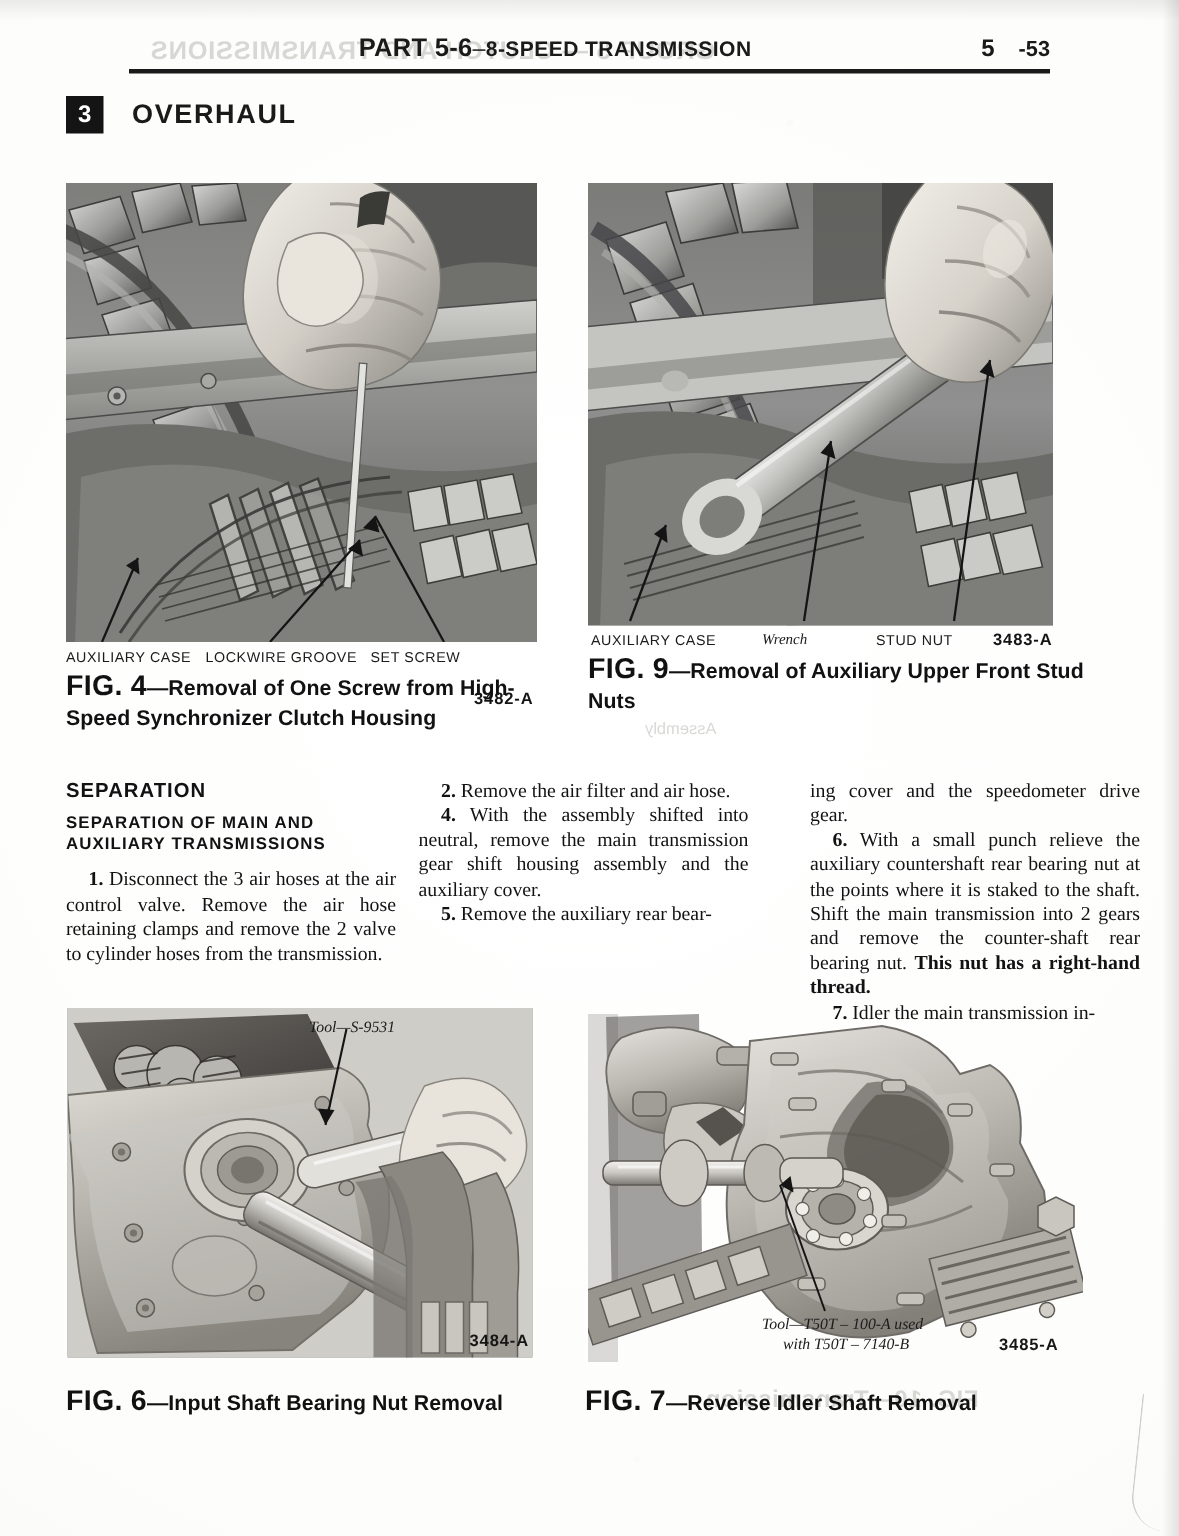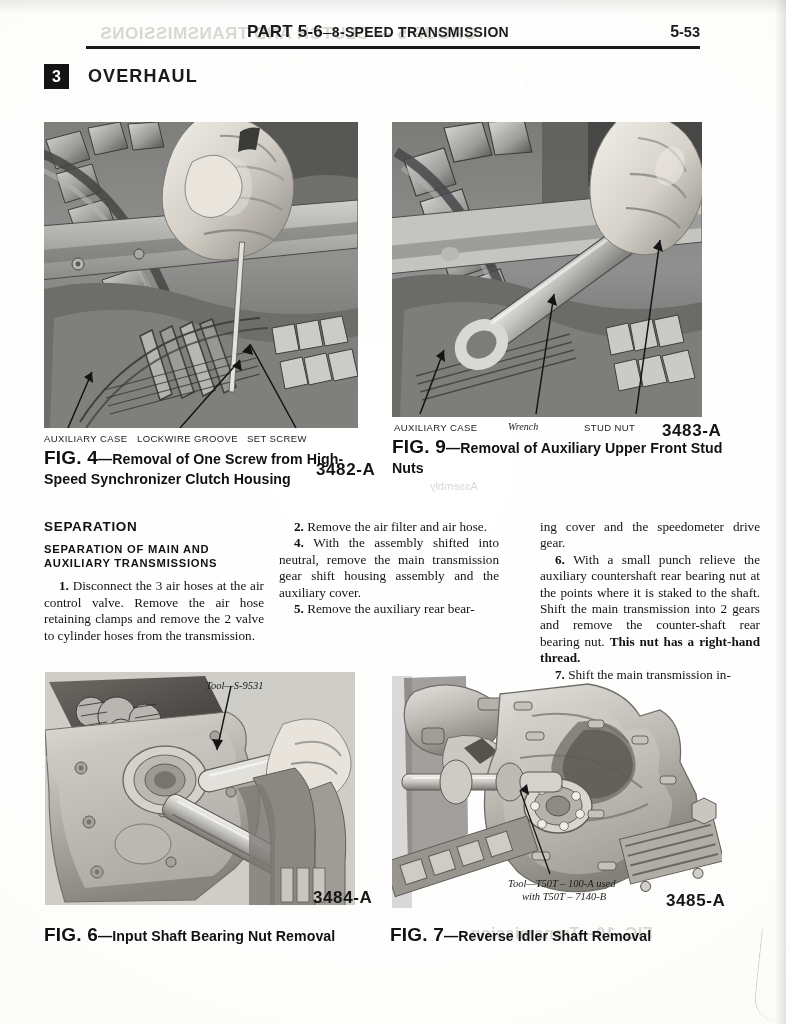--- a/index.html
+++ b/index.html
@@ -100,21 +100,21 @@
     flex: 1; text-align: center;
     font-size: 15.5px; letter-spacing: .2px;
     white-space: nowrap;
   }
   .rh-strong { font-weight: 700; font-size: 17px; margin-top: 42px; }
   .rh-dash { font-weight: 400; }
   .rh-rest { font-weight: 700; font-size: 14px; letter-spacing: .3px; }
   .runhead-folio {
     font-size: 16px; font-weight: 700; white-space: nowrap;
   }
-  .folio-sub { font-weight: 600; font-size: 14.5px; }
+  .folio-sub { font-weight: 600; font-size: 14.5px; margin-left: 16px; }
   .runhead-rule {
     position: absolute;
     top: 46px; left: 86px;
     width: 614px; height: 3px;
     background: #1a1a1a;
     z-index: 4;
   }
 
   
   .section-banner {
@@ -159,21 +159,21 @@
   .callout-row.ital {
     font-family: "Liberation Serif", serif;
     font-style: italic;
     font-size: 10px;
     letter-spacing: 0;
   }
   .figcode {
     position: absolute;
     font-family: "Liberation Sans", sans-serif;
     font-weight: 700;
-    font-size: 17px;
+    font-size: 11px;
     letter-spacing: .6px;
     color: #141414;
     white-space: nowrap;
     z-index: 6;
   }
   .figcode.inphoto { color: #161616; }
 
   
   .tool-label {
     position: absolute;
@@ -496,21 +496,21 @@
 
   <div class="col" style="left:279px; top:519px; width:220px;">
     <p class="indent"><span class="num">2.</span><span> Remove the air filter and air hose.</span></p>
     <p class="indent"><span class="num">4.</span><span> With the assembly shifted into neutral, remove the main transmission gear shift housing assembly and the auxiliary cover.</span></p>
     <p class="indent"><span class="num">5.</span><span> Remove the auxiliary rear bear-</span></p>
   </div>
 
   <div class="col" style="left:540px; top:519px; width:220px;">
     <p>ing cover and the speedometer drive gear.</p>
     <p class="indent"><span class="num">6.</span><span> With a small punch relieve the auxiliary countershaft rear bearing nut at the points where it is staked to the shaft. Shift the main transmission into 2 gears and remove the counter-shaft rear bearing nut. </span><b class="tight">This nut has a right-hand thread.</b></p>
-    <p class="indent"><span class="num">7.</span><span> Shift the main transmission in-</span></p>
+    <p class="indent"><span class="num">7.</span><span> Idler the main transmission in-</span></p>
   </div>
 
   <div class="photo" style="left:45px; top:672px; width:310px; height:233px;">
     <svg viewBox="0 0 310 233" preserveAspectRatio="none" aria-hidden="true">
       <defs>
         <linearGradient id="f6case" x1="0" y1="0" x2="0.3" y2="1">
           <stop offset="0%" stop-color="#e0ddd7"></stop>
           <stop offset="45%" stop-color="#b9b6b0"></stop>
           <stop offset="100%" stop-color="#87847e"></stop>
         </linearGradient>

